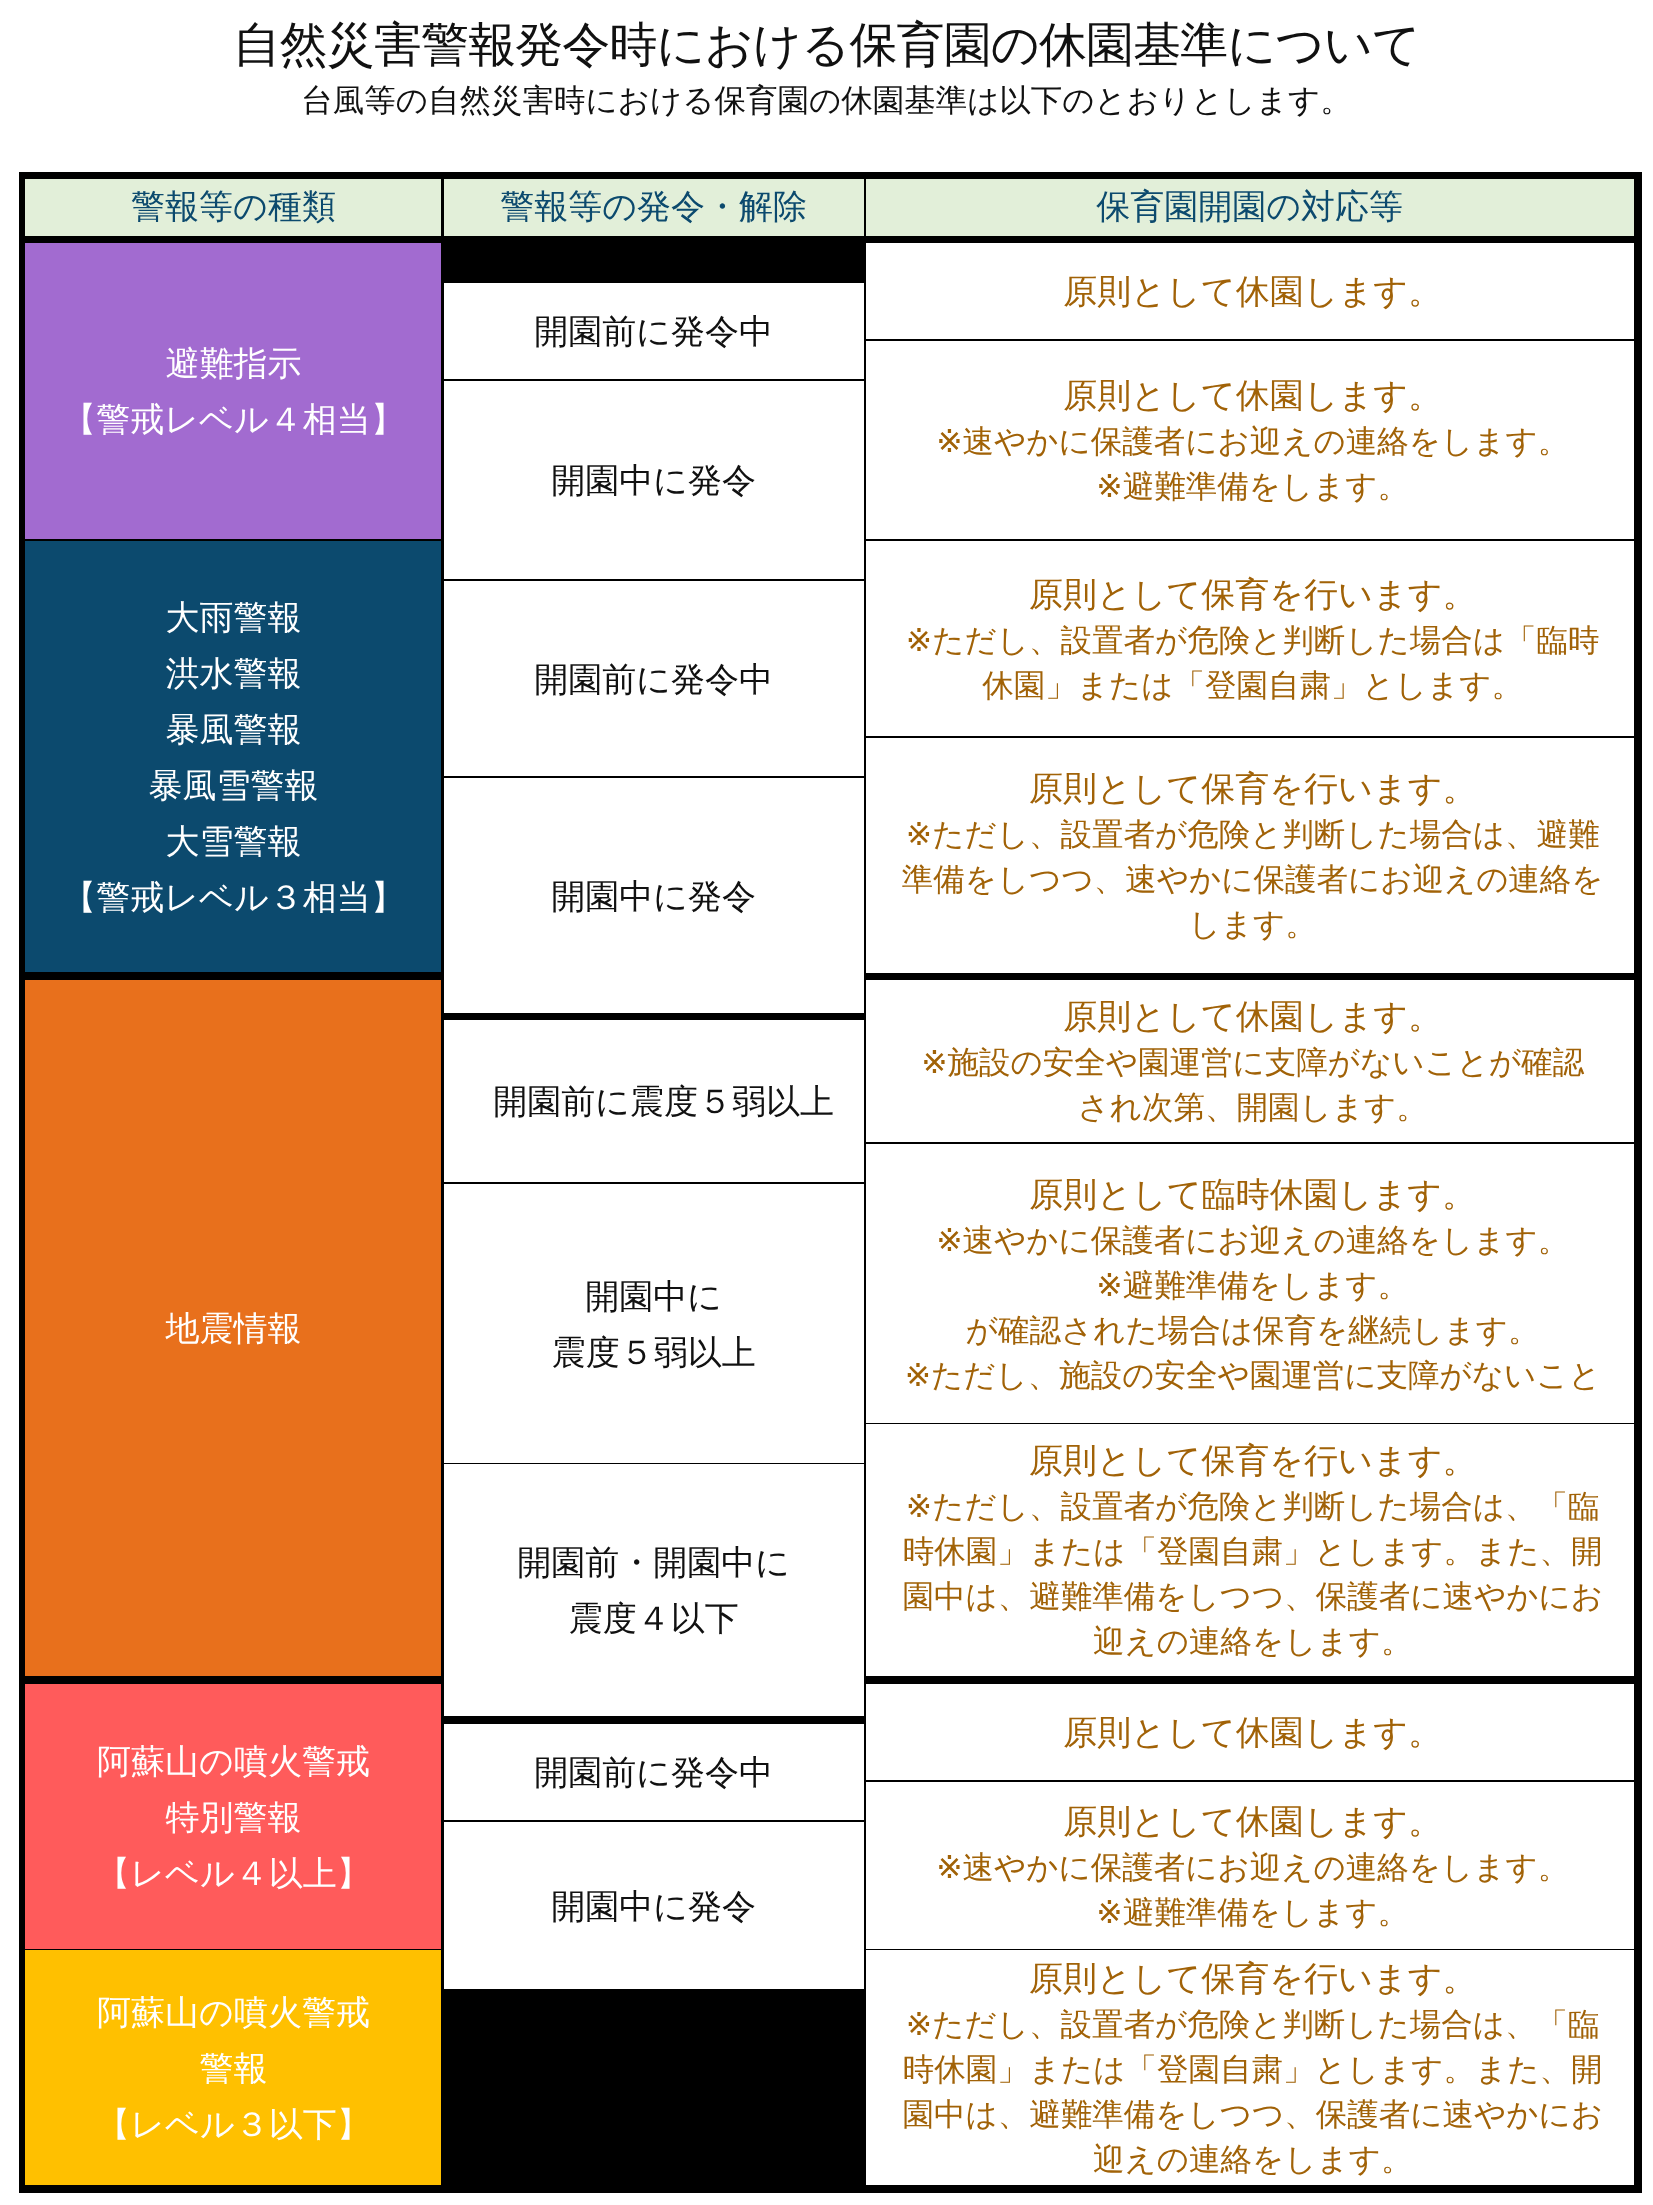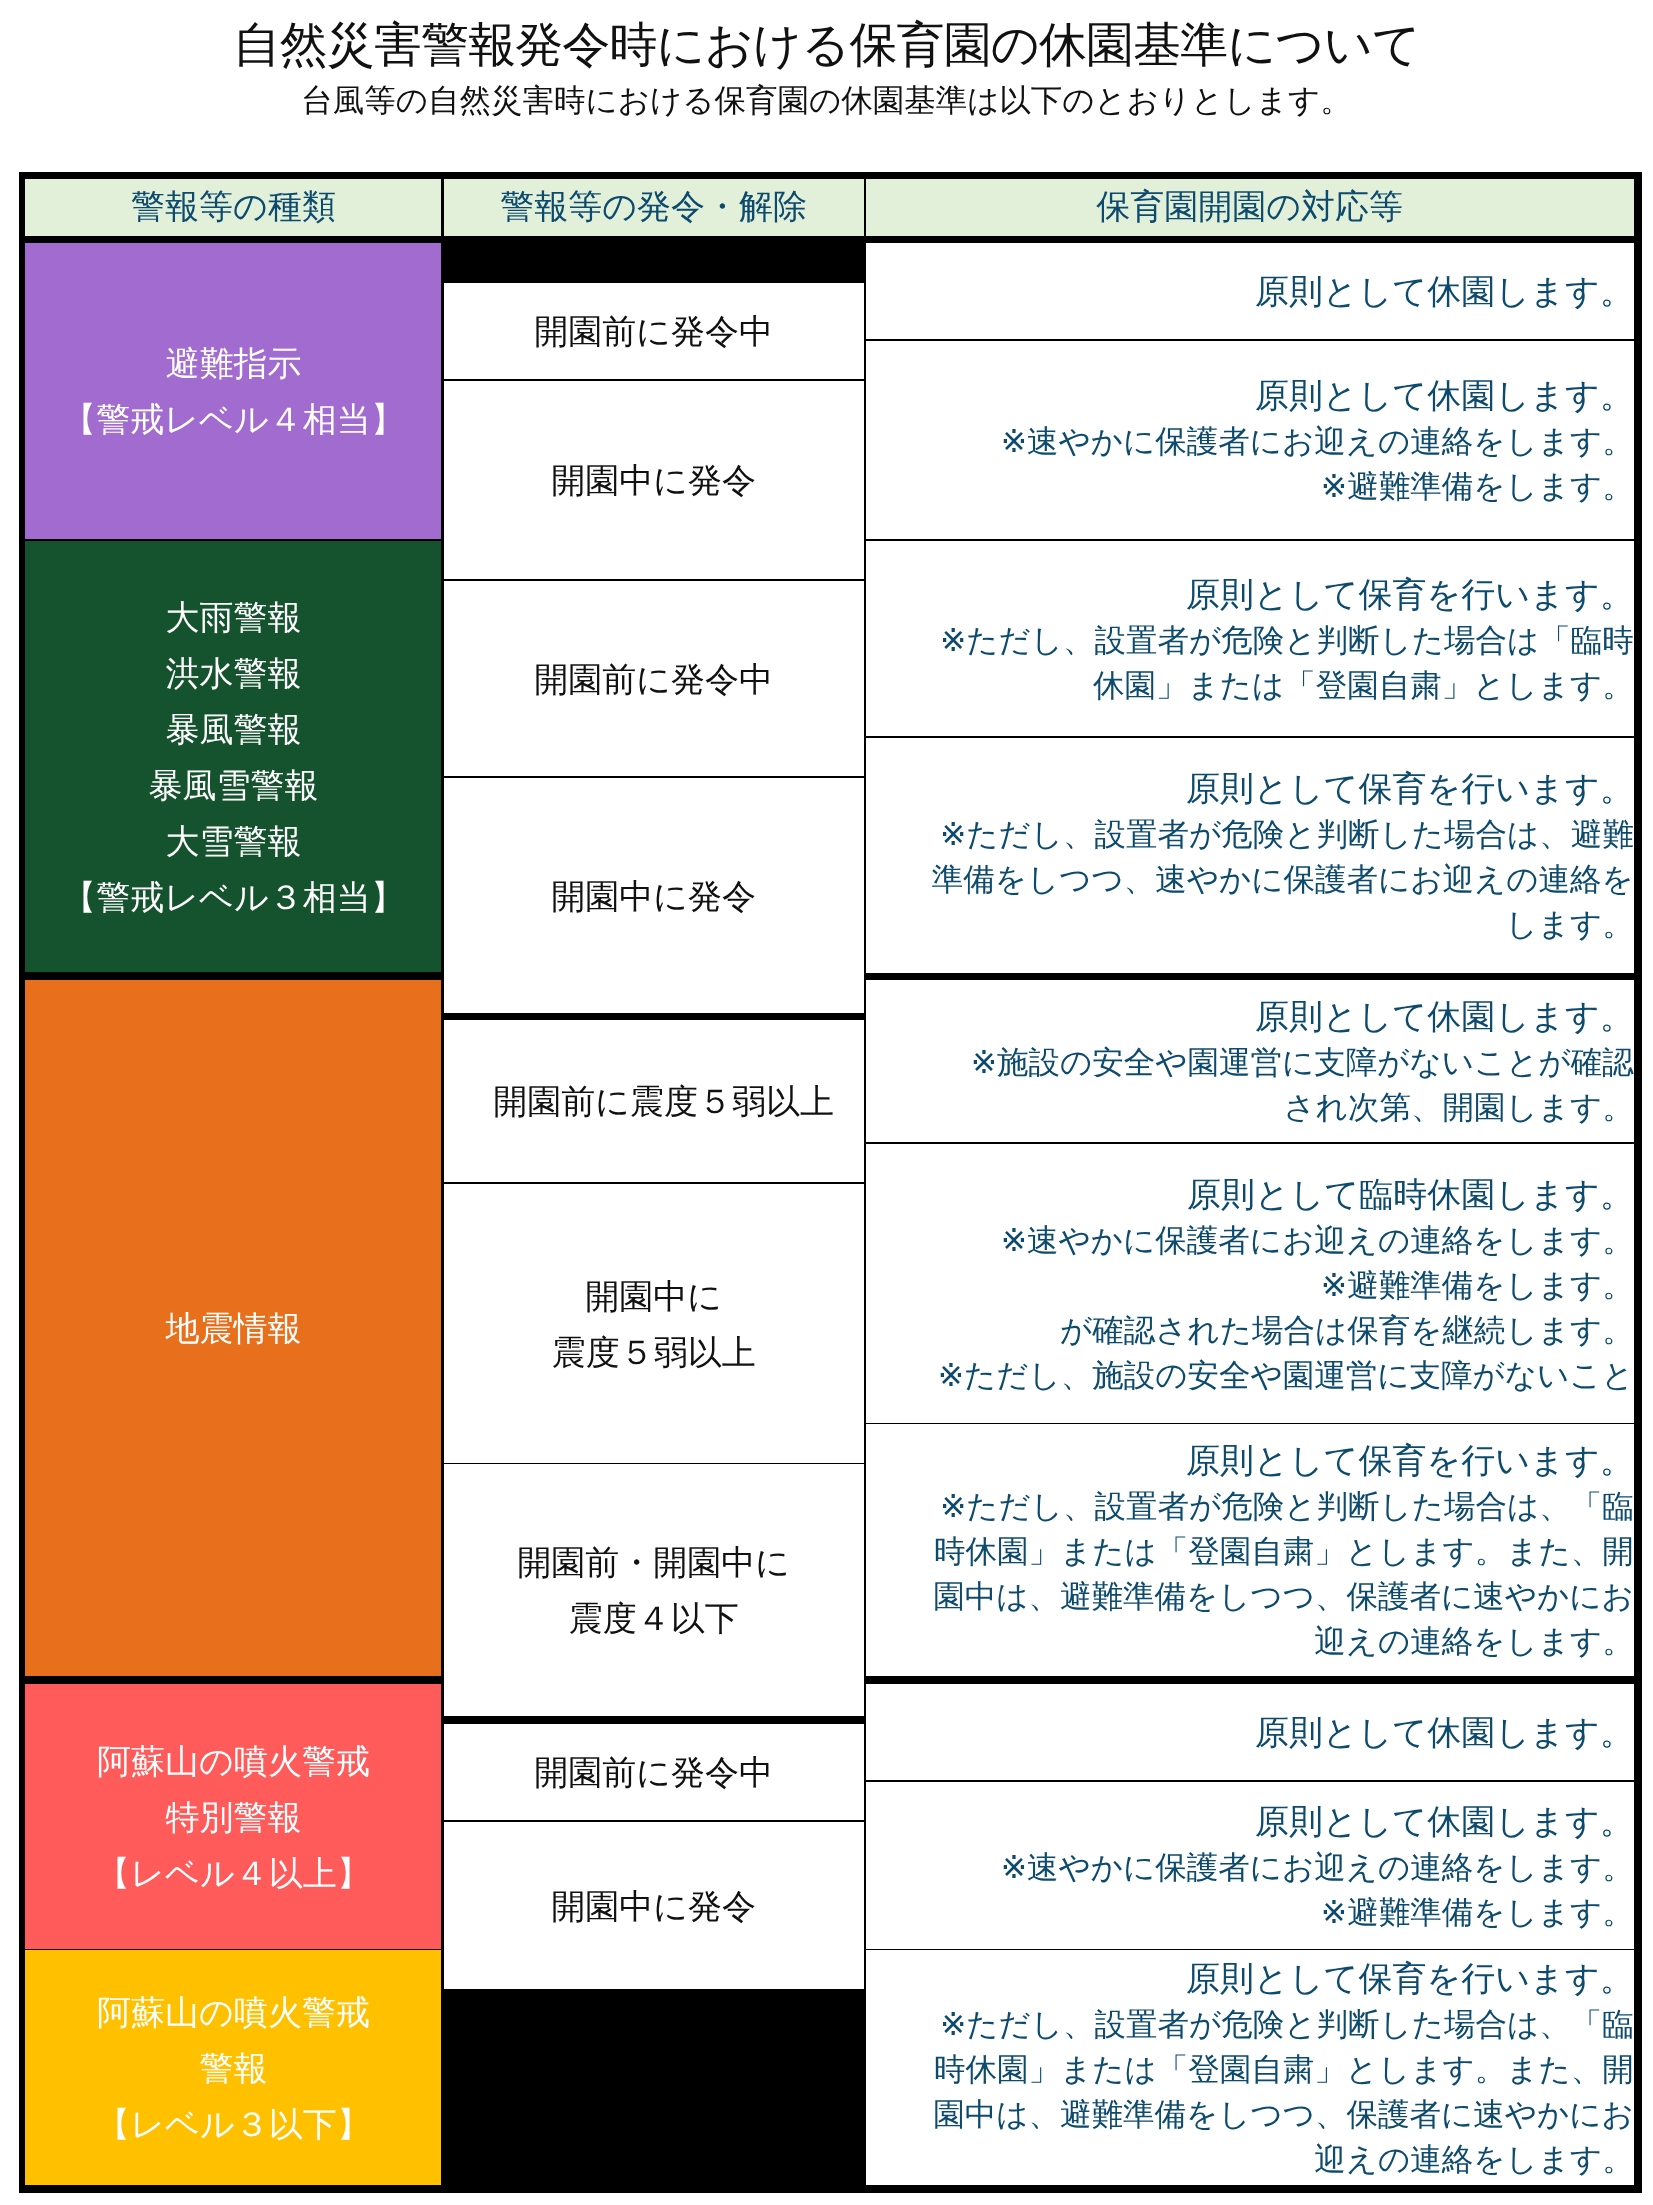--- a/index.html
+++ b/index.html
@@ -9,21 +9,21 @@
            font-size:48px; line-height:58px; letter-spacing:-0.9px; color:#111; }
   .subtitle { position:absolute; left:0; width:1653px; top:80px; text-align:center;
               font-size:31.5px; line-height:41px; color:#111; }
   .tbl { position:absolute; left:18.7px; top:172px; width:1623px; height:2021px;
          box-sizing:border-box; background:#000; }
   .cell { position:absolute; box-sizing:border-box; display:flex; flex-direction:column;
           justify-content:center; }
   .hdr { background:#e2efd9; align-items:center; font-size:34px; color:#0c4a6e; text-align:center; }
   .cat { align-items:center; color:#ffffff; font-size:34px; line-height:56px; text-align:center; }
   .cond { background:#fff; align-items:center; font-size:34px; line-height:56px; text-align:center; color:#111;margin-top:40px; }
-  .resp { background:#fff; align-items:flex-end; padding-left:6px; color:#0c4a6e; }
+  .resp { background:#fff; align-items:center; padding-left:6px; color:#a16207; }
   .resp .main { font-size:34px; line-height:48px; white-space:nowrap; }
   .resp .note { font-size:31.5px; line-height:45px; white-space:nowrap; }
   .line { display:block; white-space:nowrap; }
 </style>
 </head>
 <body>
 
 <div class="title">自然災害警報発令時における保育園の休園基準について</div>
 <div class="subtitle">台風等の自然災害時における保育園の休園基準は以下のとおりとします。</div>
 
@@ -51,21 +51,21 @@
     </div>
   <div class="cell cond" style="left:425px;top:169px;width:420px;height:198px;">
     <span class="line">開園中に発令</span>
     </div>
   <div class="cell resp" style="left:847px;top:169px;width:768px;height:198px;">
     <span class="main">原則として休園します。</span>
     <span class="note">※速やかに保護者にお迎えの連絡をします。</span>
     <span class="note">※避難準備をします。</span>
   </div>
 
-  <div class="cell cat" style="left:6.8px;top:369px;width:416px;height:431px;background:#14532d;">
+  <div class="cell cat" style="left:6.8px;top:369px;width:416px;height:431px;background:#0c4a6e;">
     <span class="line">大雨警報</span>
     <span class="line">洪水警報</span>
     <span class="line">暴風警報</span>
     <span class="line">暴風雪警報</span>
     <span class="line">大雪警報</span>
     <span class="line">【警戒レベル３相当】</span>
   </div>
   <div class="cell cond" style="left:425px;top:369px;width:420px;height:195px;">
     <span class="line">開園前に発令中</span>
     </div>

